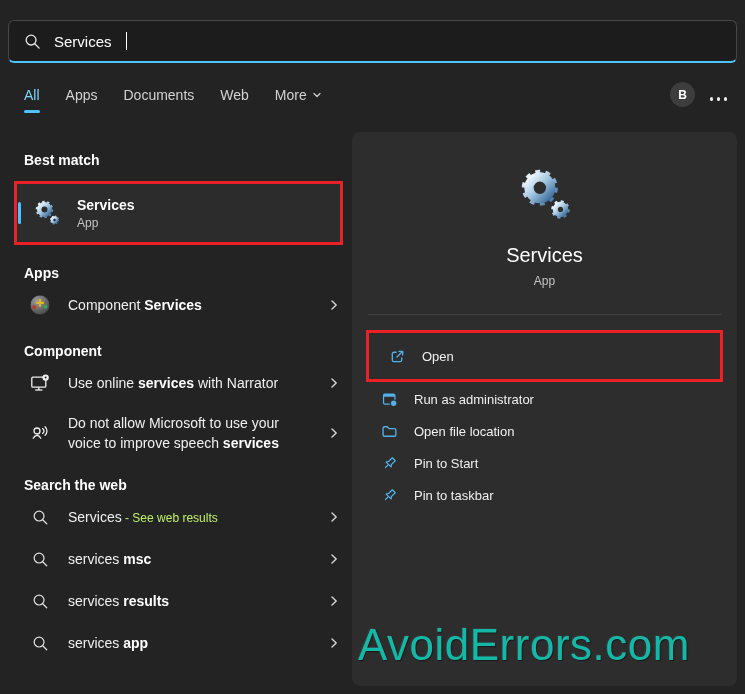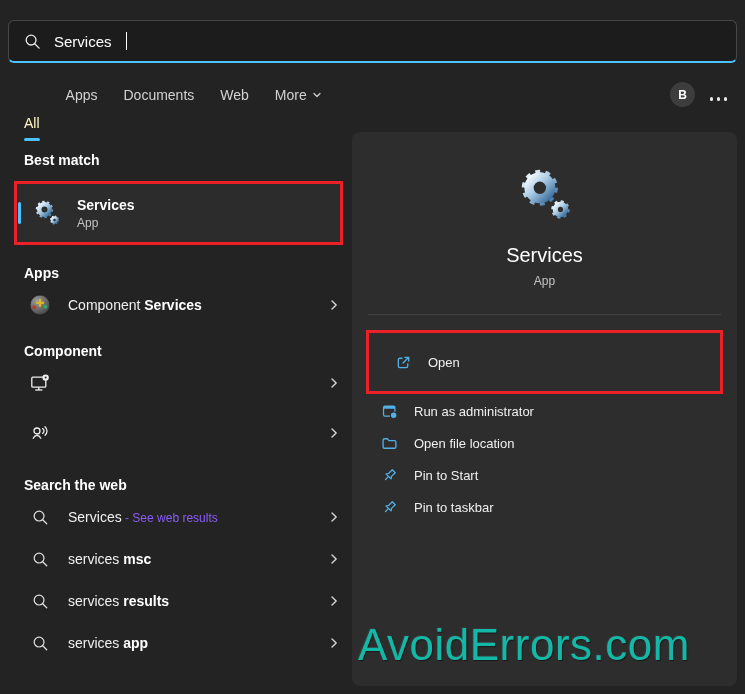--- a/index.html
+++ b/index.html
@@ -25,21 +25,21 @@
   }
   .caret { display:inline-block; width:1.5px; height:18px; background:#fff; margin-left:1px; vertical-align:middle; }
 
   
   .tabs {
     position:absolute; left:24px; top:87px;
     display:flex; gap:26px; align-items:flex-start;
     font-size:14px; color:#d2d2d2;
   }
   .tab { position:relative; padding-bottom:10px; cursor:default; display:flex; align-items:center; gap:5px;}
-  .tab.active { color:#fef9c3;margin-top:28px; }
+  .tab.active { color:#7dd3fc; }
   .tab-underline {
     position:absolute; left:50%; transform:translateX(-50%); bottom:0;
     width:16px; height:3px; border-radius:2px; background:#4cc2ff;
   }
   .avatar {
     position:absolute; top:82px; right:50px; width:25px; height:25px;
     border-radius:50%; background:#3d3d3d; color:#fff;
     display:flex; align-items:center; justify-content:center;
     font-size:12px; font-weight:bold;
   }
@@ -70,38 +70,38 @@
     display:flex; align-items:center; gap:17px;
     min-height:36px; margin-top:6px; padding-left:5px;
     font-size:14px; color:#f0f0f0; cursor:default;
   }
   .row .icon-cell { width:22px; display:flex; justify-content:center; flex:0 0 22px; }
   .row .chev { margin-left:auto; padding:4px; display:flex; }
   .row .lbl { line-height:1.45; }
   .row.two-line { min-height:52px; }
   .row.two-line .lbl { max-width:248px; }
   b, .bold { font-weight:700; color:#fff; }
-  .suffix { font-size:12px; color:#8b5cf6; }
+  .suffix { font-size:12px; color:#bef264; }
 
   
   .right-panel {
     position:absolute; left:352px; top:132px; width:385px; height:554px;
     background:#2d2d2d; border-radius:8px;
   }
   .rp-gears { display:block; margin:30px auto 0; }
   .rp-title { text-align:center; font-size:20px; font-weight:400; color:#fff; margin-top:16px; }
   .rp-sub { text-align:center; font-size:12px; color:#c3c3c3; margin-top:7px; }
   .rp-div { height:1px; background:#414141; margin:26px 16px 0; }
   .rp-open-box { margin:15px 14px 0; }
   .rp-row {
     display:flex; align-items:center; gap:16px;
     height:30px; margin:2px 16px 0; padding-left:12px;
     font-size:13px; color:#f0f0f0; cursor:default;
   }
-  .rp-open-box .rp-row { margin:16px; height:26px; padding-left:9px; }
+  .rp-open-box .rp-row { margin:10px; height:26px; padding-left:9px; }
   .rp-row .icon-cell { width:18px; display:flex; justify-content:center; flex:0 0 18px; }
   .rp-actions { }
   .watermark {
     position:absolute; left:6px; bottom:16px;
     font-size:44px; letter-spacing:0.5px; white-space:nowrap;
     color:#14b8a6;
     text-shadow:1px 1px 1px rgba(0,0,0,0.45), -1px -1px 1px rgba(130,130,130,0.14);
   }
 </style>
 </head>
@@ -205,36 +205,38 @@
   <div class="row">
     <span class="icon-cell">
       <svg width="20" height="20" viewBox="0 0 20 20" fill="none" stroke="#f0f0f0" stroke-width="1.3">
         <rect x="1.8" y="4.2" width="14" height="10" rx="1"></rect>
         <line x1="8.8" y1="14.2" x2="8.8" y2="17"></line>
         <line x1="5.2" y1="17" x2="12.4" y2="17"></line>
         <circle cx="15.6" cy="4.6" r="3.2" fill="#f0f0f0" stroke="none"></circle>
         <circle cx="15.6" cy="4.6" r="1" fill="#232323" stroke="none"></circle>
       </svg>
     </span>
+    <span class="lbl"><span>Use online </span><span class="bold">services</span><span> with Narrator</span></span>
     <span class="chev">
       <svg width="14" height="14" viewBox="0 0 14 14">
         <path d="M5 3l4.2 4L5 11" fill="none" stroke="#d6d6d6" stroke-width="1.4" stroke-linecap="round" stroke-linejoin="round"></path>
       </svg>
     </span>
   </div>
 
   <div class="row two-line">
     <span class="icon-cell">
       <svg width="20" height="20" viewBox="0 0 20 20" fill="none" stroke="#f0f0f0" stroke-width="1.3" stroke-linecap="round">
         <circle cx="7" cy="8" r="3"></circle>
         <path d="M3.2 15.2c1-1.9 2.4-2.9 3.8-2.9s2.8 1 3.8 2.9"></path>
         <path d="M12.6 5.6c.9.7 1.4 1.5 1.4 2.4s-.5 1.7-1.4 2.4"></path>
         <path d="M15 3.8c1.3 1.1 2 2.5 2 4.2s-.7 3.1-2 4.2"></path>
       </svg>
     </span>
+    <span class="lbl"><span>Do not allow Microsoft to use your voice to improve speech </span><span class="bold">services</span><span></span></span>
     <span class="chev">
       <svg width="14" height="14" viewBox="0 0 14 14">
         <path d="M5 3l4.2 4L5 11" fill="none" stroke="#d6d6d6" stroke-width="1.4" stroke-linecap="round" stroke-linejoin="round"></path>
       </svg>
     </span>
   </div>
 
   <div class="section-h h-web">Search the web</div>
 
   <div class="row">

